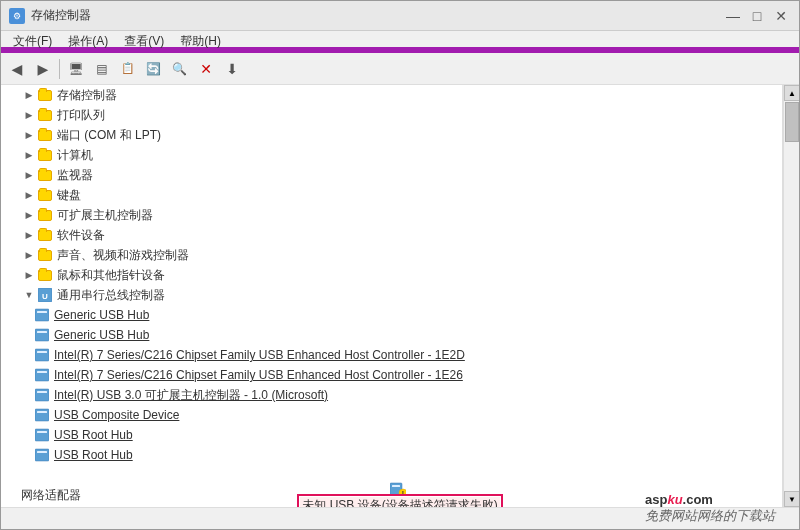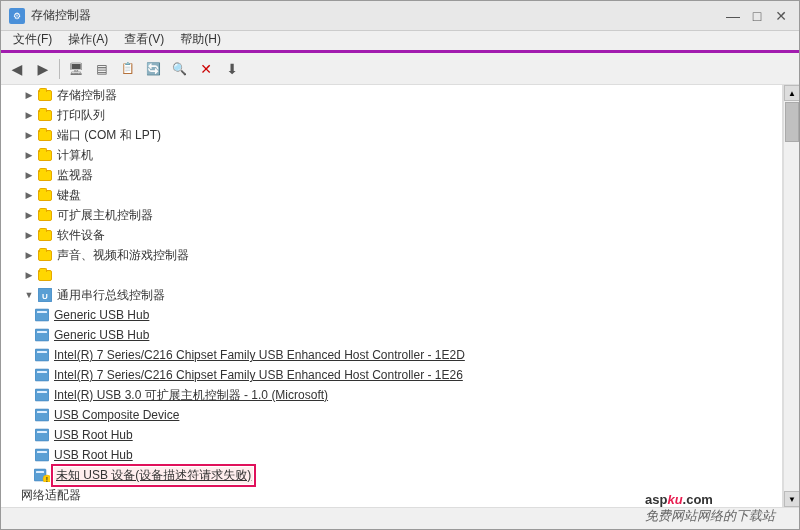--- a/index.html
+++ b/index.html
@@ -61,23 +61,23 @@
       display: flex;
       align-items: center;
       justify-content: center;
       font-size: 14px;
       color: #555;
     }
     .menu-bar {
       background: #f0f0f0;
       height: 22px;
       display: flex;
-      align-items: flex-end;
+      align-items: flex-start;
       padding: 0 4px;
-      border-bottom: 3px solid #a21caf;
+      border-bottom: 6px solid #a21caf;
     }
     .menu-item {
       padding: 2px 8px;
       font-size: 12px;
       color: #333;
       cursor: pointer;
     }
     .toolbar {
       background: #f0f0f0;
       height: 32px;
@@ -309,20 +309,21 @@
         <span class="item-icon">
             <div class="folder-icon"></div>
           </span>
         <span>声音、视频和游戏控制器</span>
       </div>
       <div class="tree-item indent1">
         <span class="expand-icon">▶</span>
         <span class="item-icon">
             <div class="folder-icon"></div>
           </span>
+        <span>鼠标和其他指针设备</span>
       </div>
 
       <div class="tree-item indent1">
         <span class="expand-icon">▼</span>
         <span class="item-icon">
           <svg width="14" height="14" viewBox="0 0 14 14">
             <rect x="0" y="0" width="14" height="14" rx="1" fill="#5a9fd4" stroke="#3a7ab4" stroke-width="0.5"></rect>
             <text x="7" y="11" text-anchor="middle" font-size="8" fill="white" font-weight="bold">U</text>
           </svg>
         </span>
@@ -403,21 +404,21 @@
         <span class="expand-icon"></span>
         <span class="item-icon">
           <svg width="14" height="14" viewBox="0 0 14 14">
             <rect x="0" y="1" width="14" height="12" rx="1" fill="#5a9fd4" stroke="#3a7ab4" stroke-width="0.5"></rect>
             <rect x="2" y="3" width="10" height="2" rx="0.5" fill="#ddeeff"></rect>
           </svg>
         </span>
         <span>USB Root Hub</span>
       </div>
 
-      <div class="tree-item indent2" style="background: transparent; position: relative;">
+      <div class="tree-item indent2" style="background: transparent; position: relative; flex-direction: column;">
         <span class="expand-icon"></span>
         <span class="item-icon">
           <svg width="16" height="14" viewBox="0 0 16 14">
             <rect x="0" y="1" width="12" height="12" rx="1" fill="#5a9fd4" stroke="#3a7ab4" stroke-width="0.5"></rect>
             <rect x="2" y="3" width="8" height="2" rx="0.5" fill="#ddeeff"></rect>
             <circle cx="13" cy="11" r="4" fill="#ffcc00" stroke="#e6a800" stroke-width="0.5"></circle>
             <text x="13" y="14" text-anchor="middle" font-size="7" font-weight="bold" fill="#333">!</text>
           </svg>
         </span>
         <span style="background: #ffeeee; outline: 2px solid #e0105a; outline-offset: 1px; padding: 0 2px;">未知 USB 设备(设备描述符请求失败)</span>

